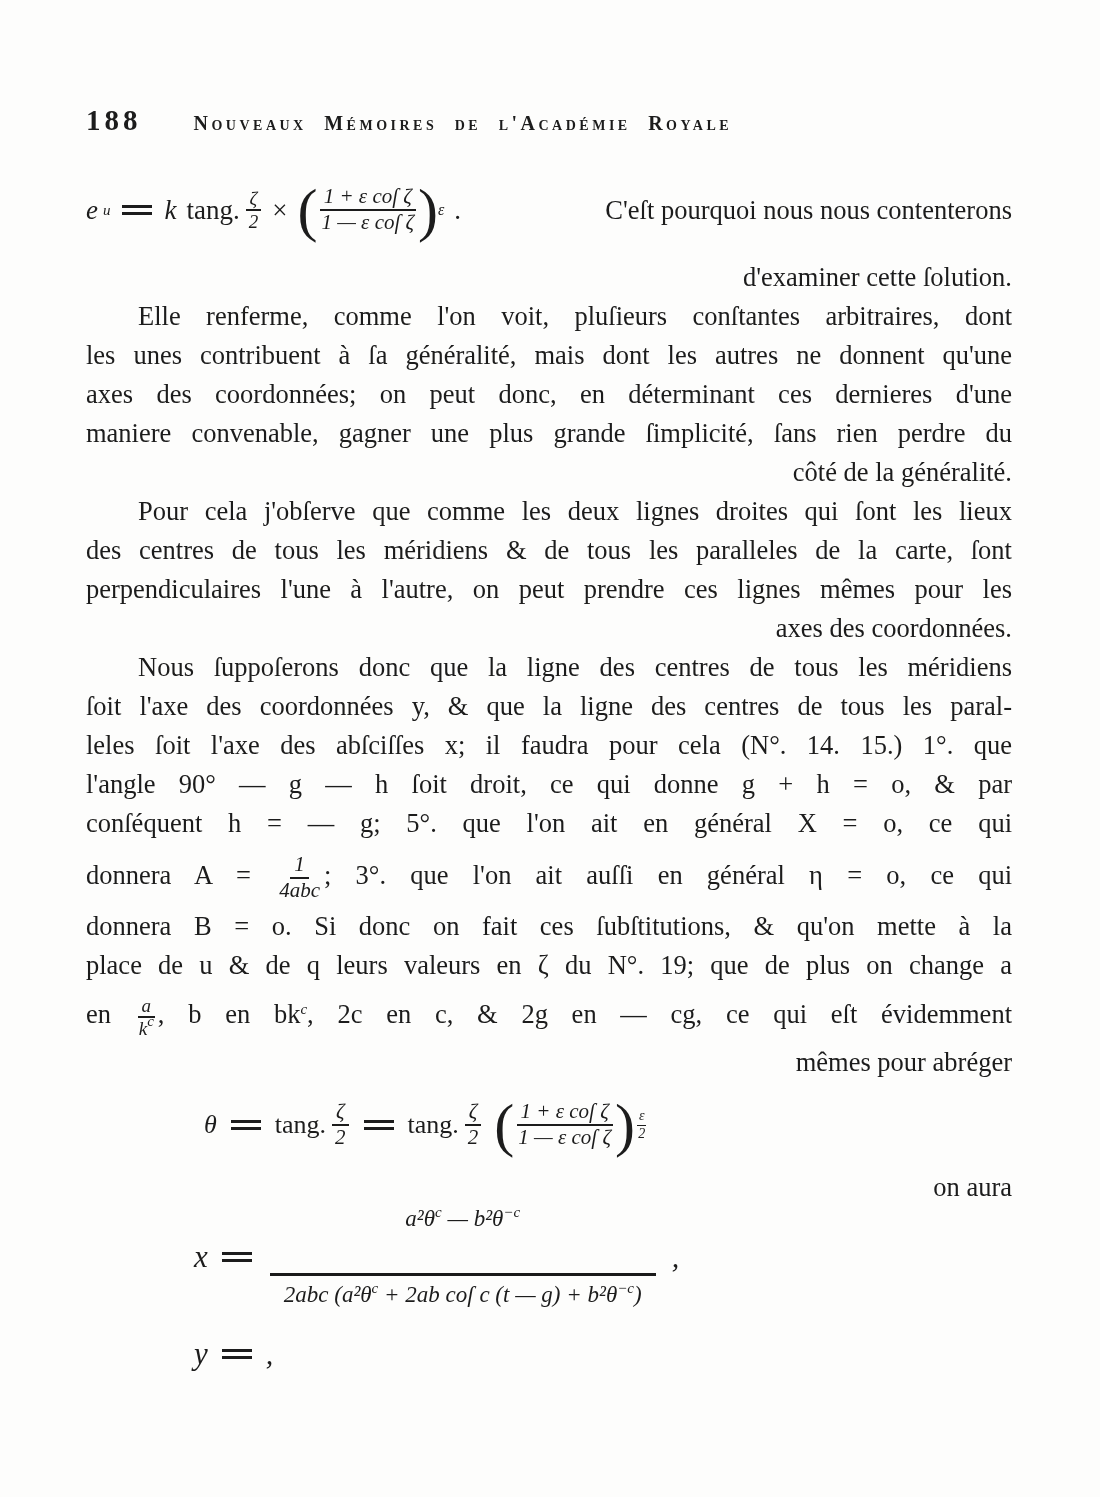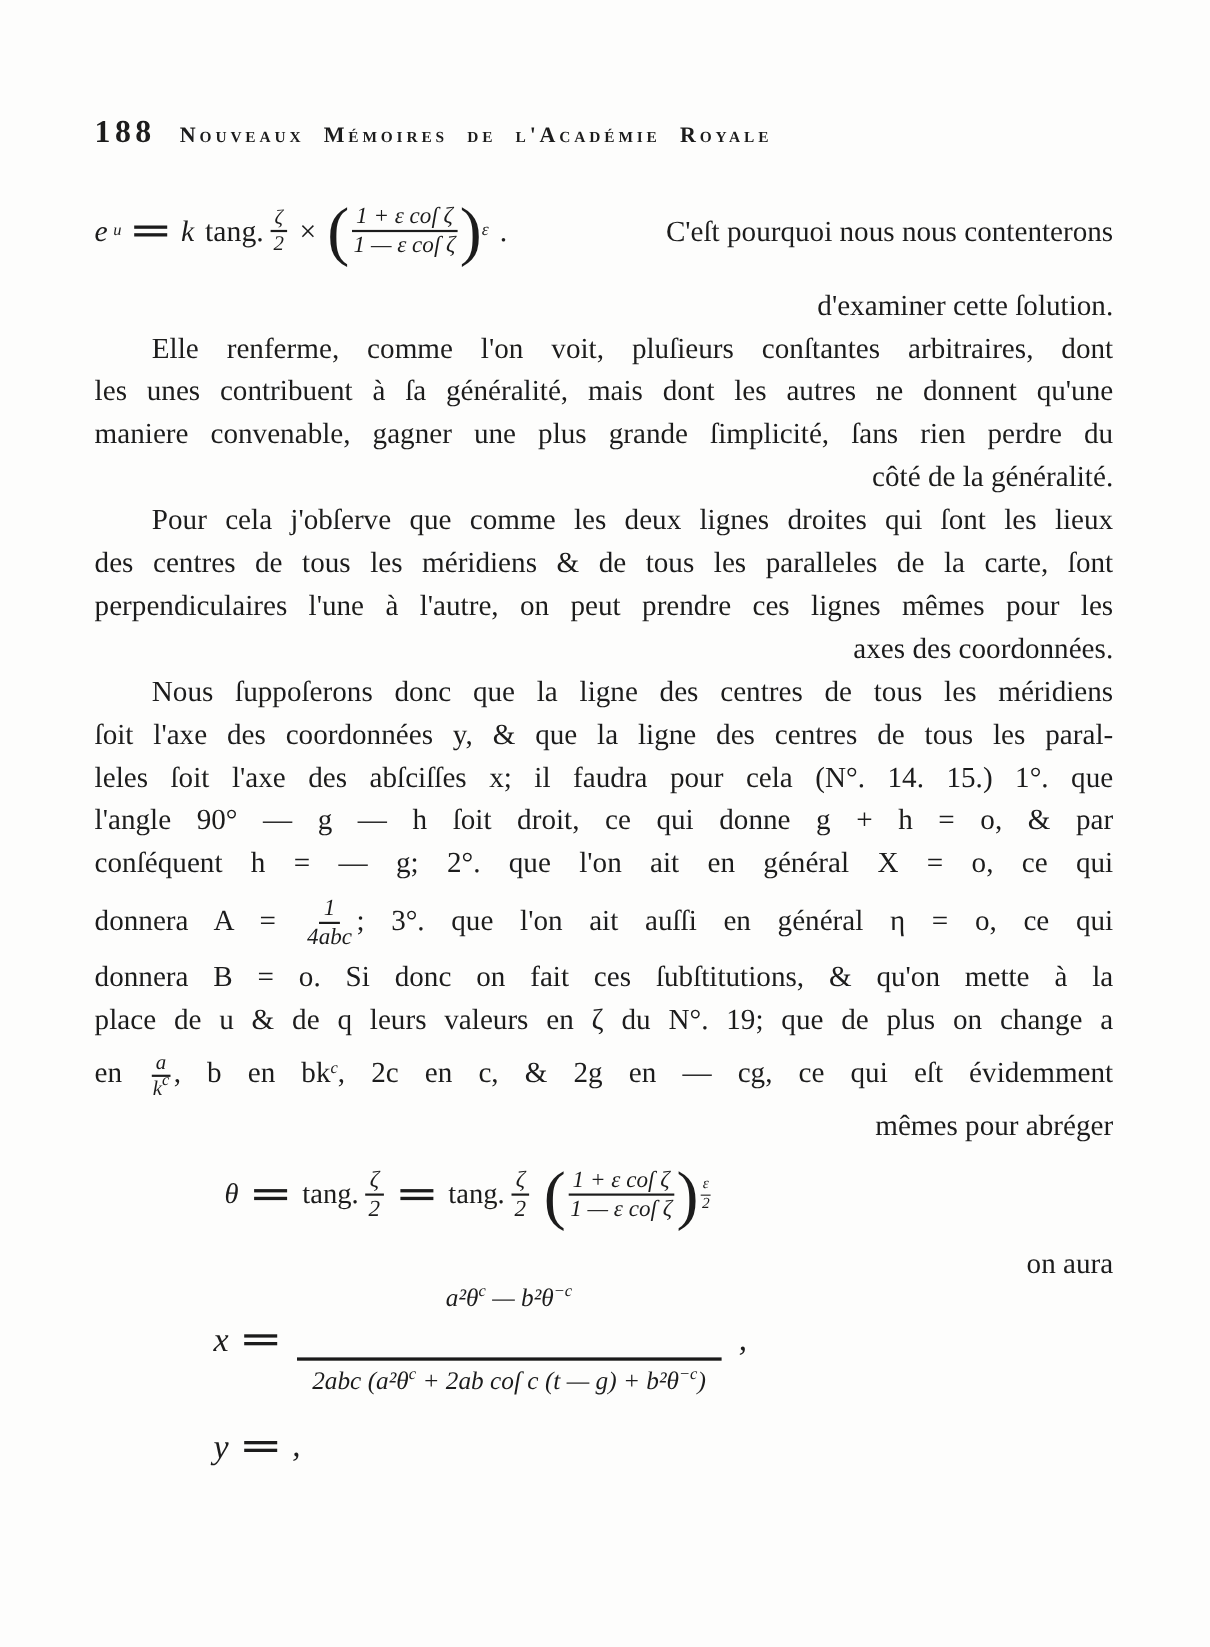--- a/index.html
+++ b/index.html
@@ -3,21 +3,21 @@
 <meta charset="utf-8">
 <style>
   html,body{margin:0;padding:0;background:#d9d9d9;}
   .page{
     position:relative;width:1100px;height:1497px;box-sizing:border-box;
     background:#fdfdfc;color:#1c1c1c;overflow:hidden;
     font-family:"Liberation Serif","DejaVu Serif",serif;
     padding:104px 88px 0 86px;
   }
   
-  .hdr{display:flex;align-items:baseline;gap:22px;height:44px;margin-bottom:14px;}
+  .hdr{display:flex;align-items:baseline;gap:52px;height:44px;margin-bottom:14px;}
   .pg{font-size:29px;font-weight:700;letter-spacing:4px;}
   .ht{font-variant:small-caps;font-size:20px;font-weight:600;letter-spacing:3.5px;word-spacing:9px;}
   
   .ln{font-size:26.5px;height:39px;line-height:39px;}
   .j{text-align:justify;text-align-last:justify;}
   .end{text-align:right;}
   .ind{padding-left:52px;}
   .tall{height:64px;line-height:64px;}
   .tall2{height:58px;line-height:58px;}
   sup.s{font-size:15px;vertical-align:9px;line-height:0;font-style:italic;}
@@ -89,33 +89,34 @@
         </span>
       <span class="rm">.</span>
     </span>
     <span class="after">C'eſt pourquoi nous nous contenterons</span>
   </div>
 
   <div class="ln end">d'examiner cette ſolution.</div>
 
   <div class="ln j ind">Elle renferme, comme l'on voit, pluſieurs conſtantes arbitraires, dont</div>
   <div class="ln j">les unes contribuent à ſa généralité, mais dont les autres ne donnent qu'une</div>
+  <div class="ln j">axes des coordonnées; on peut donc, en déterminant ces dernieres d'une</div>
   <div class="ln j">maniere convenable, gagner une plus grande ſimplicité, ſans rien perdre du</div>
   <div class="ln end">côté de la généralité.</div>
 
   <div class="ln j ind">Pour cela j'obſerve que comme les deux lignes droites qui ſont les lieux</div>
   <div class="ln j">des centres de tous les méridiens &amp; de tous les paralleles de la carte, ſont</div>
   <div class="ln j">perpendiculaires l'une à l'autre, on peut prendre ces lignes mêmes pour les</div>
   <div class="ln end">axes des coordonnées.</div>
 
   <div class="ln j ind">Nous ſuppoſerons donc que la ligne des centres de tous les méridiens</div>
   <div class="ln j">ſoit l'axe des coordonnées y, &amp; que la ligne des centres de tous les paral-</div>
   <div class="ln j">leles ſoit l'axe des abſciſſes x; il faudra pour cela (N°. 14. 15.) 1°. que</div>
   <div class="ln j">l'angle 90° — g — h ſoit droit, ce qui donne g + h = o, &amp; par</div>
-  <div class="ln j">conſéquent h = — g; 2°. que l'on ait en général X = o, ce qui</div>
+  <div class="ln j">conſéquent h = — g; 5°. que l'on ait en général X = o, ce qui</div>
   <div class="ln j tall">
     <span>donnera A =</span>
     <span class="frac md">
         <span class="fn">1</span>
         <span class="fd">4abc</span>
       </span><span>; 3°. que l'on ait auſſi en général η = o, ce qui</span>
   </div>
   <div class="ln j">donnera B = o. Si donc on fait ces ſubſtitutions, &amp; qu'on mette à la</div>
   <div class="ln j">place de u &amp; de q leurs valeurs en ζ du N°. 19; que de plus on change a</div>
   <div class="ln j tall2">

